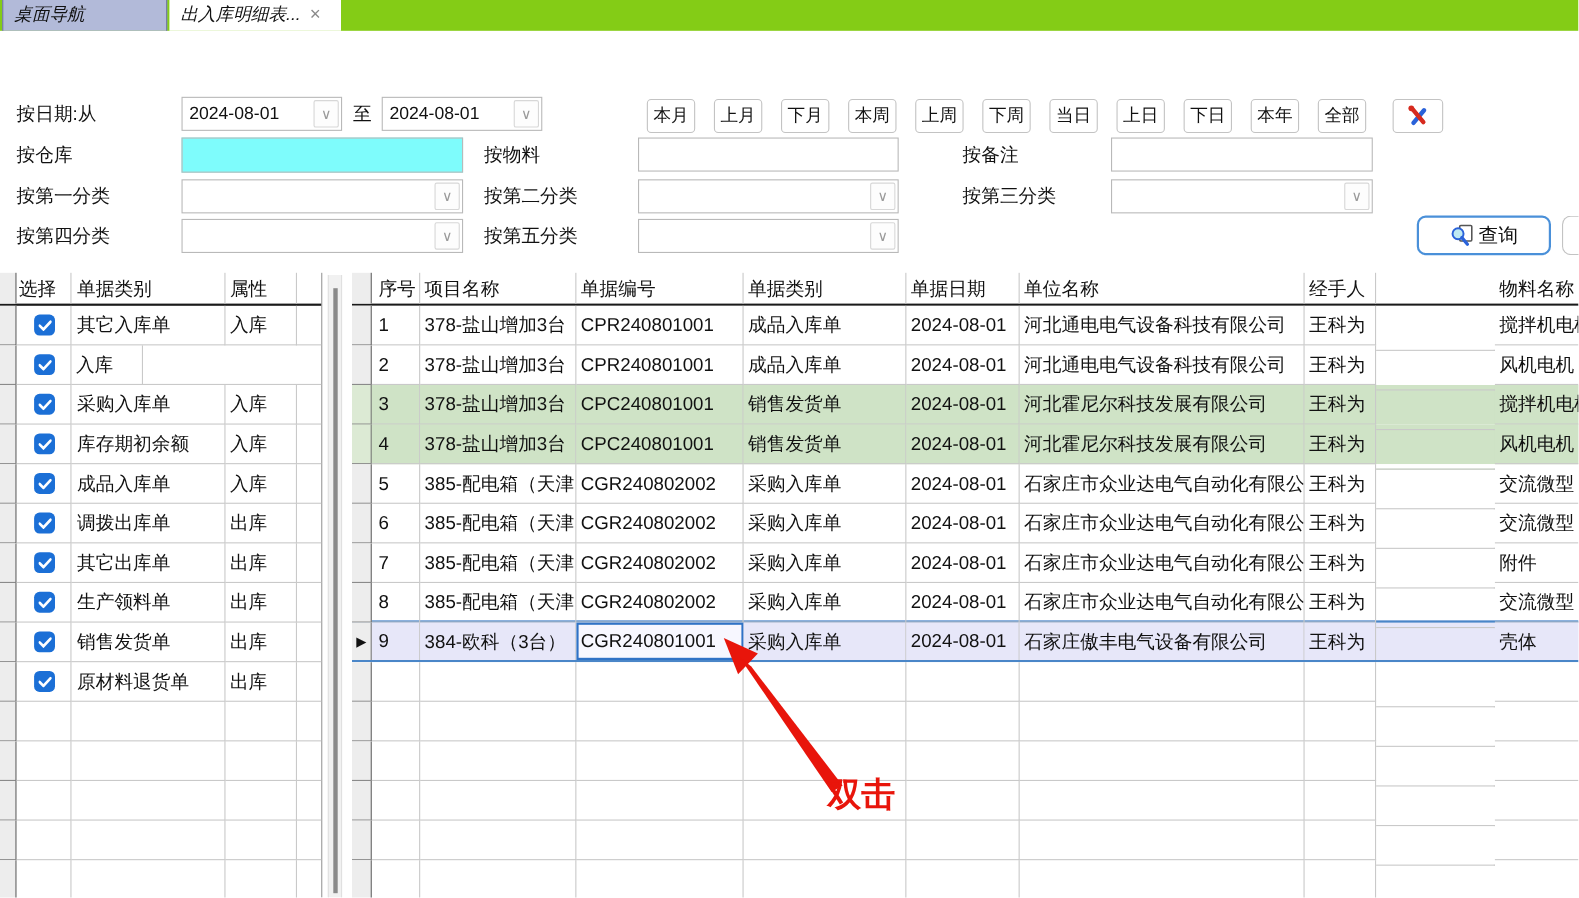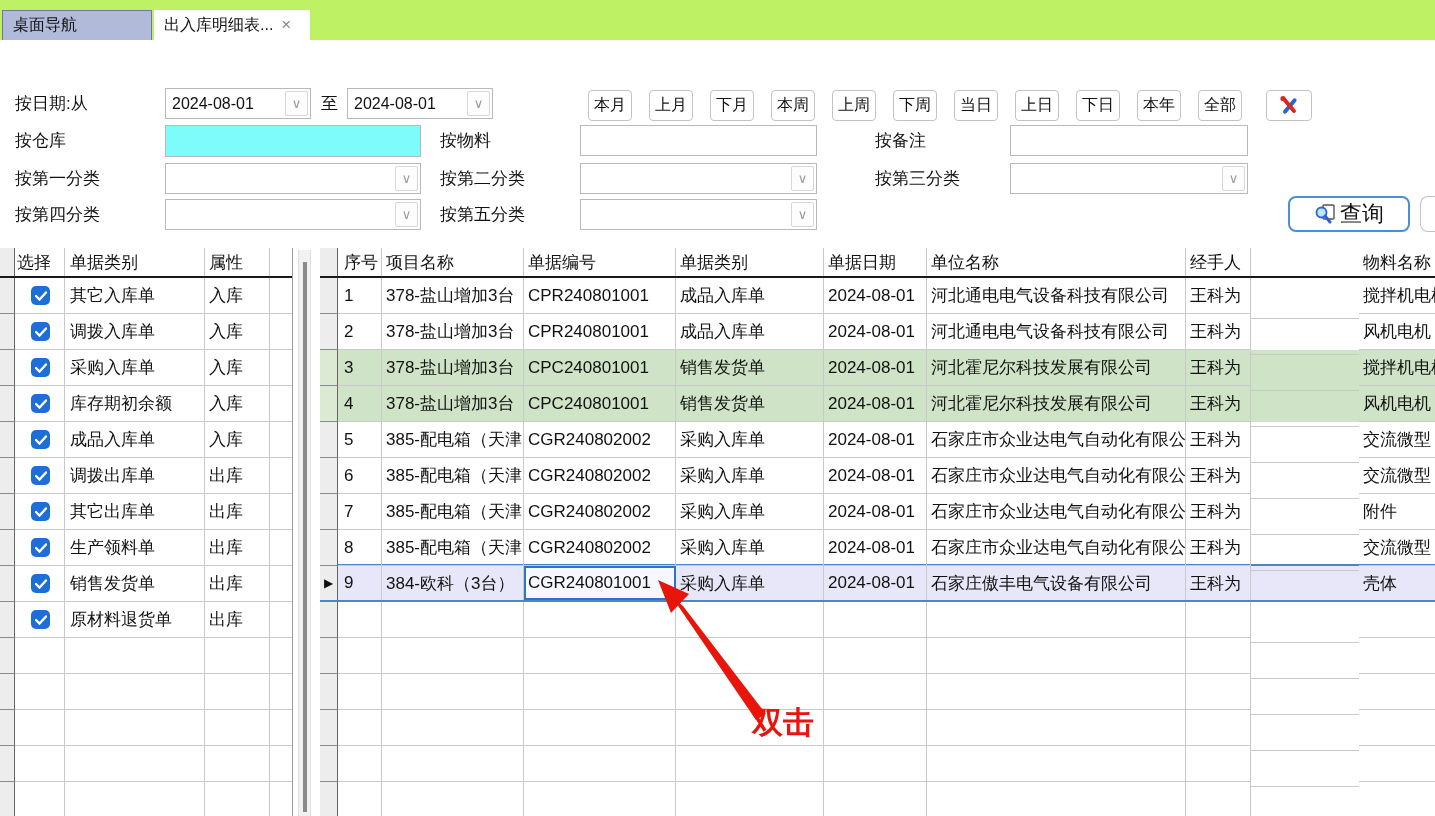--- a/index.html
+++ b/index.html
@@ -1,21 +1,21 @@
 <!DOCTYPE html>
 <html><head>
 <meta charset="utf-8">
 <style>
   * { margin:0; padding:0; box-sizing:border-box; }
   html,body { width:1435px; height:816px; overflow:hidden; background:#fff;
     font-family:"Liberation Sans","DejaVu Sans",sans-serif; color:#111; }
   #stage { position:relative; width:1435px; height:816px; }
 
   
-  .tabbar { position:absolute; left:0; top:0; width:100%; height:40px; background:#bef264; }
+  .tabbar { position:absolute; left:0; top:0; width:100%; height:28px; background:#84cc16;font-style:italic; }
   .tab { position:absolute; bottom:0; height:30px; display:flex; align-items:center;
          padding:0 10px; font-size:16px; cursor:default; }
   .tab.inactive { left:2px; width:150px; background:#b2bad9; border:1px solid #6d779f; border-bottom:none; }
   .tab.active { left:154px; width:156px; background:#ffffff; }
   .tab .close { margin-left:8px; color:#8a8a8a; font-size:17px; }
 
   
   .flabel { position:absolute; font-size:17px; line-height:31px; white-space:nowrap; }
   .tbox { position:absolute; height:31px; background:#fff; border:1px solid #b9b9b9; }
   .combo { position:absolute; height:31px; background:#fff; border:1px solid #b9b9b9; }
@@ -25,21 +25,21 @@
   .combo .val { position:absolute; left:6px; right:30px; top:0; bottom:0; font-size:16px;
       line-height:29px; overflow:hidden; white-space:nowrap; }
   .cyan { background:#7efcfc !important; }
 
   .qbtns { position:absolute; left:588px; top:90px; display:flex; gap:17px; }
   .qbtn { width:44px; height:31px; background:#fff; border:1px solid #c3c3c3; border-radius:4px;
       font-size:16px; display:flex; align-items:center; justify-content:center; white-space:nowrap; }
   .toolbtn { position:absolute; left:1266px; top:90px; width:46px; height:31px; background:#fff;
       border:1px solid #c3c3c3; border-radius:4px; display:flex; align-items:center; justify-content:center; }
   .querybtn { position:absolute; left:1288px; top:196px; width:122px; height:36px; background:#fff;
-      border:2px solid #4a90d9; border-radius:8px; font-size:22px;
+      border:2px solid #4a90d9; border-radius:8px; font-size:18px;
       display:flex; align-items:center; justify-content:center; gap:4px; }
   .partialbtn { position:absolute; left:1420px; top:196px; width:20px; height:36px; background:#fff;
       border:1px solid #c3c3c3; border-right:none; border-radius:8px 0 0 8px; }
 
   
   .ltable { position:absolute; left:0; top:248px; width:293px; bottom:0; border-right:1px solid #9a9a9a;
       font-size:17px; }
   .lrow { display:flex; height:36px; }
   .lrow.hdr { height:30px; border-bottom:2px solid #1a1a1a; font-size:17px; }
   .lc { border-right:1px solid #c9c9c9; border-bottom:1px solid #c9c9c9;
@@ -202,21 +202,20 @@
         </div>
         <div class="lrow">
           <div class="lc l0"></div>
           <div class="lc l1">
             <div class="checkbox">
               <svg viewBox="0 0 12 10">
                 <path d="M1 5 L4.5 8.5 L11 1.5" stroke="#fff" stroke-width="2.4" fill="none" stroke-linecap="round"></path>
               </svg>
             </div>
           </div>
-          <div class="lc l2">调拨入库单</div>
           <div class="lc l3">入库</div>
           <div class="lc l4"></div>
         </div>
         <div class="lrow">
           <div class="lc l0"></div>
           <div class="lc l1">
             <div class="checkbox">
               <svg viewBox="0 0 12 10">
                 <path d="M1 5 L4.5 8.5 L11 1.5" stroke="#fff" stroke-width="2.4" fill="none" stroke-linecap="round"></path>
               </svg>

